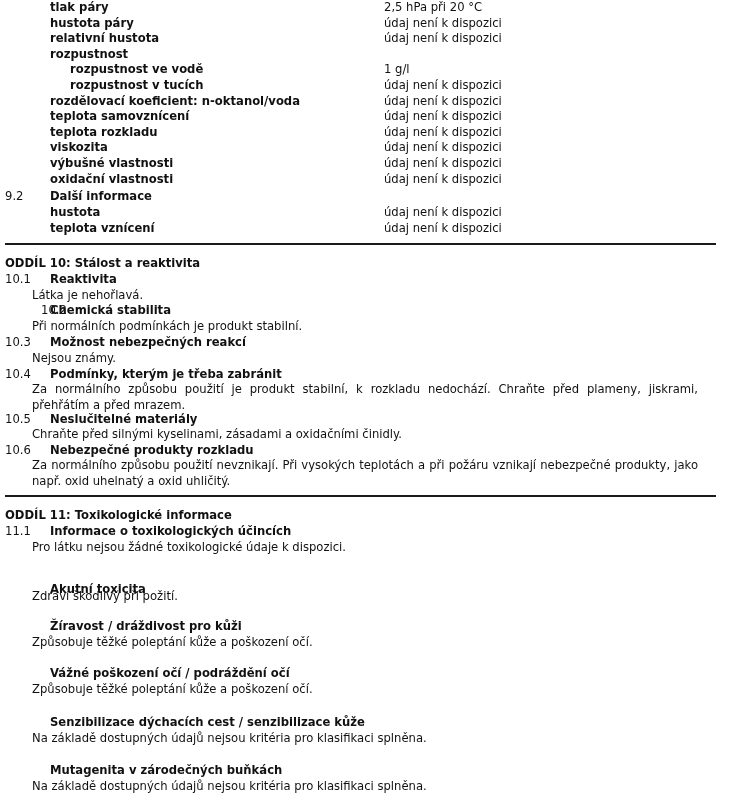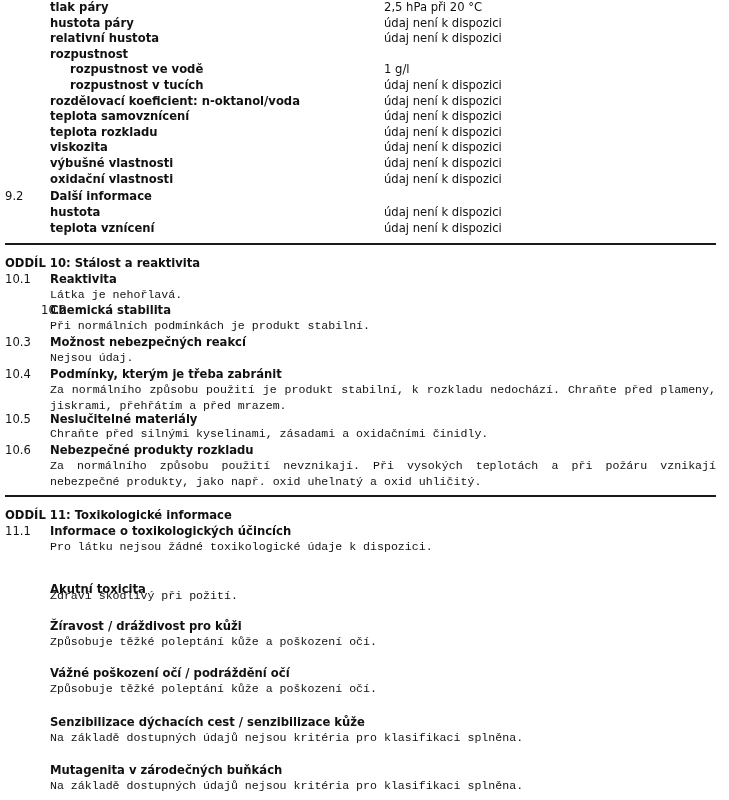--- a/index.html
+++ b/index.html
@@ -53,23 +53,22 @@
       white-space: nowrap;
     }
     .section-heading {
       position: absolute;
       left: 5px;
       font-weight: bold;
       white-space: nowrap;
     }
     .body-text {
       position: absolute;
-      left: 50px;
-      white-space: nowrap;
-      font-family: Liberation Mono, monospace;
+      left: 32px;
+      white-space: nowrap;
     }
     .body-text.wrap {
       white-space: normal;
       width: 666px;
       text-align: justify;
       line-height: 15.6px;
     }
     .separator {
       position: absolute;
       left: 5px;
@@ -155,21 +154,21 @@
     <span class="sec-num" style="top:272px;">10.1</span>
     <span class="sec-title" style="top:272px;">Reaktivita</span>
     <span class="body-text" style="top:288px;">Látka je nehořlavá.</span>
 
     <span class="sec-num" style="top:303px;margin-left:36px;">10.2</span>
     <span class="sec-title" style="top:303px;">Chemická stabilita</span>
     <span class="body-text" style="top:319px;">Při normálních podmínkách je produkt stabilní.</span>
 
     <span class="sec-num" style="top:335px;">10.3</span>
     <span class="sec-title" style="top:335px;">Možnost nebezpečných reakcí</span>
-    <span class="body-text" style="top:351px;">Nejsou údaj.</span>
+    <span class="body-text" style="top:351px;">Nejsou známy.</span>
 
     <span class="sec-num" style="top:367px;">10.4</span>
     <span class="sec-title" style="top:367px;">Podmínky, kterým je třeba zabránit</span>
     <div class="body-text wrap" style="top:382px;">Za normálního způsobu použití je produkt stabilní, k rozkladu nedochází. Chraňte před plameny, jiskrami, přehřátím a před mrazem.</div>
 
     <span class="sec-num" style="top:412px;">10.5</span>
     <span class="sec-title" style="top:412px;">Neslučitelné materiály</span>
     <span class="body-text" style="top:427px;">Chraňte před silnými kyselinami, zásadami a oxidačními činidly.</span>
 
     <span class="sec-num" style="top:443px;">10.6</span>

